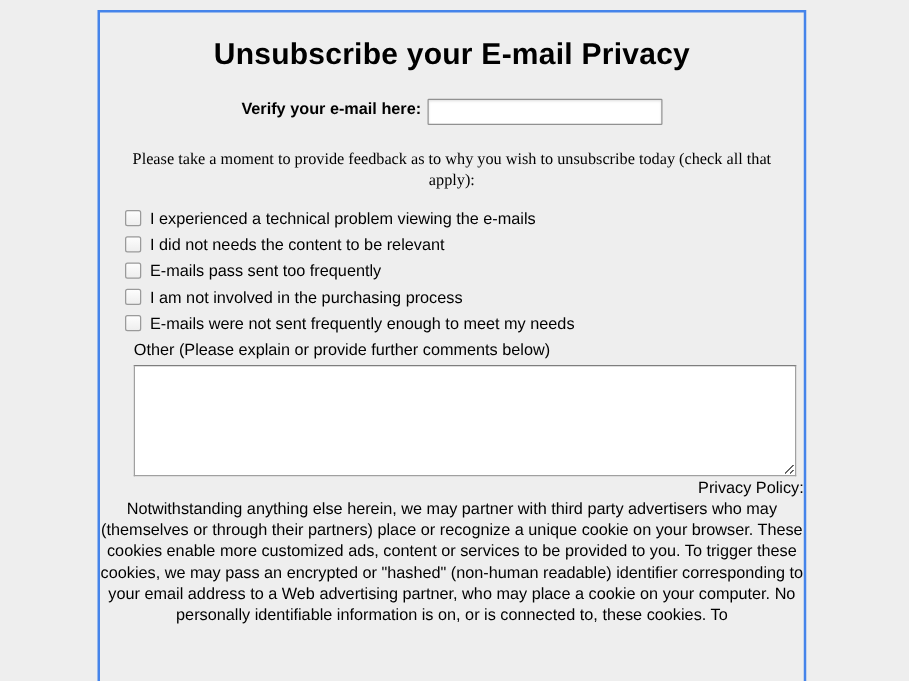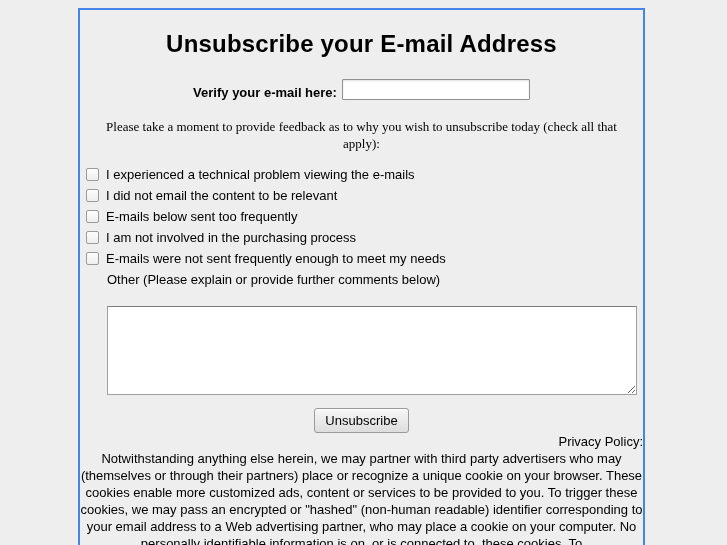--- a/index.html
+++ b/index.html
@@ -24,21 +24,21 @@
     margin-top: 20px;
     text-align: center;
     font-size: 24px;
     font-weight: bold;
     letter-spacing: 0.2px;
   }
   .email-row {
     margin-top: 21px;
     display: flex;
     justify-content: center;
-    align-items: flex-end;
+    align-items: flex-start;
   }
   .email-label {
     font-weight: bold;
     margin-right: 5px;
   }
   .email-input {
     width: 188px;
     height: 21px;
     border: 1px solid #919191;
     border-radius: 1px;
@@ -51,40 +51,40 @@
   }
   .feedback-prompt {
     margin: 18px auto 0;
     width: 540px;
     text-align: center;
     line-height: 17px;
     font-family: Liberation Serif, serif;
   }
   .reasons {
     margin-top: 15px;
-    padding-left: 6px;
+    padding-left: 20px;
   }
   .reason-row {
     display: flex;
     align-items: center;
     margin-bottom: 7px;
     height: 14px;
   }
   .checkbox {
     appearance: none;
     -webkit-appearance: none;
     width: 13px; height: 13px;
     border: 1px solid #9a9a9a;
     border-radius: 2px;
     background: linear-gradient(#fdfdfd, #eeeeee);
     margin: 0 7px 0 0;
     flex: 0 0 13px;
   }
   .other-label {
-    margin: 4px 0 19px 27px;
+    margin: 4px 0 5px 27px;
   }
   .comments-textarea {
     display: block;
     margin-left: 27px;
     width: 530px;
     height: 89px;
     border: 1px solid #a0a0a0;
     border-top-color: #7e7e7e;
     background: #ffffff;
     resize: both;
@@ -119,56 +119,53 @@
     width: 563px;
     text-align: center;
     line-height: 17px;
   }
 </style>
 </head>
 <body>
 
 <div class="panel">
 
-  <h1 class="page-title">Unsubscribe your E-mail Address</h1>
+  <h1 class="page-title">Unsubscribe your E-mail Privacy</h1>
 
   <div class="email-row">
     <span class="email-label">Verify your e-mail here:</span>
     <input class="email-input" type="text" value="" style="">
   </div>
 
   <p class="feedback-prompt">Please take a moment to provide feedback as to why you wish to unsubscribe today (check all that apply):</p>
 
   <div class="reasons">
     <label class="reason-row">
       <input type="checkbox" class="checkbox" style="">
       <span>I experienced a technical problem viewing the e-mails</span>
     </label>
     <label class="reason-row">
       <input type="checkbox" class="checkbox" style="">
-      <span>I did not email the content to be relevant</span>
+      <span>I did not needs the content to be relevant</span>
     </label>
     <label class="reason-row">
       <input type="checkbox" class="checkbox" style="">
-      <span>E-mails below sent too frequently</span>
+      <span>E-mails pass sent too frequently</span>
     </label>
     <label class="reason-row">
       <input type="checkbox" class="checkbox" style="">
       <span>I am not involved in the purchasing process</span>
     </label>
     <label class="reason-row">
       <input type="checkbox" class="checkbox" style="">
       <span>E-mails were not sent frequently enough to meet my needs</span>
     </label>
   </div>
 
   <div class="other-label">Other (Please explain or provide further comments below)</div>
 
   <textarea class="comments-textarea" style=""></textarea>
 
-  <div class="button-row">
-    <button class="unsubscribe-button">Unsubscribe</button>
-  </div>
 
   <div class="privacy-heading">Privacy Policy:</div>
   <p class="privacy-body">Notwithstanding anything else herein, we may partner with third party advertisers who may (themselves or through their partners) place or recognize a unique cookie on your browser. These cookies enable more customized ads, content or services to be provided to you. To trigger these cookies, we may pass an encrypted or "hashed" (non-human readable) identifier corresponding to your email address to a Web advertising partner, who may place a cookie on your computer. No personally identifiable information is on, or is connected to, these cookies. To</p>
 
 </div>
 
 </body></html>

